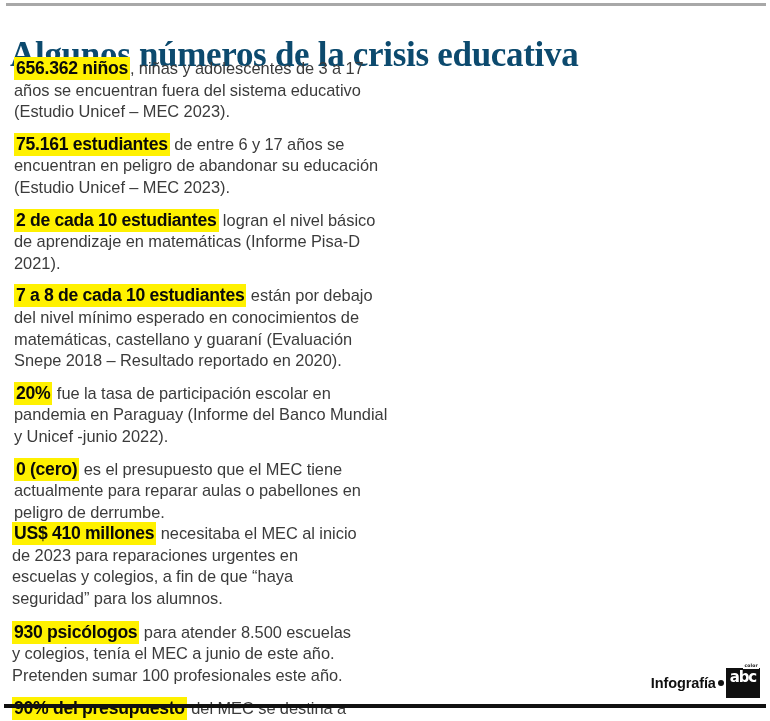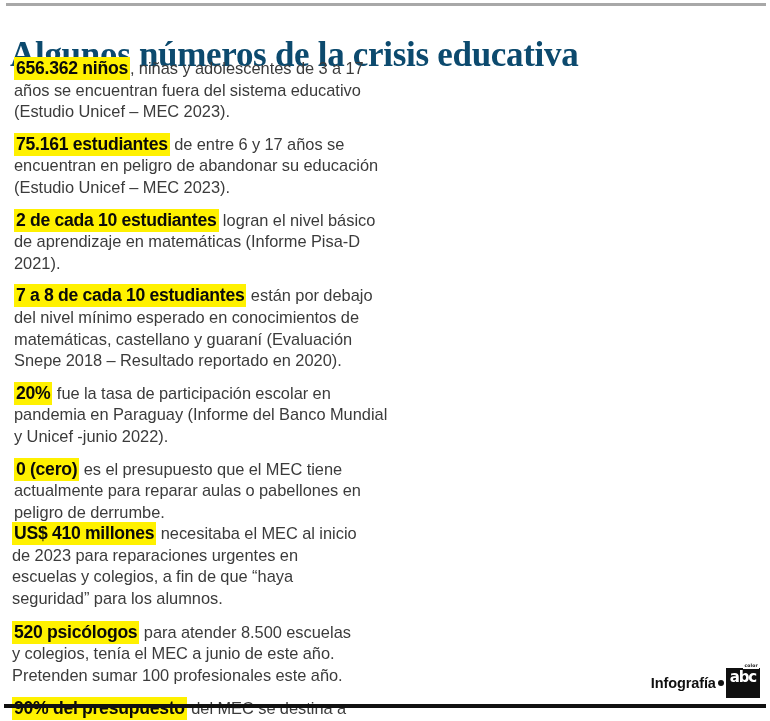--- a/index.html
+++ b/index.html
@@ -193,21 +193,21 @@
     </div>
 
     <div class="column right">
 
       <p class="fact">
         <span class="hl">US$ 410 millones</span><span class="rest"> necesitaba el MEC al inicio de 2023 para reparaciones urgentes en escuelas y colegios, a fin de que “haya seguridad” para los alumnos.</span>
       </p>
 
 
       <p class="fact">
-        <span class="hl">520 psicólogos</span><span class="rest"> para atender 8.500 escuelas y colegios, tenía el MEC a junio de este año. Pretenden sumar 100 profesionales este año.</span>
+        <span class="hl">930 psicólogos</span><span class="rest"> para atender 8.500 escuelas y colegios, tenía el MEC a junio de este año. Pretenden sumar 100 profesionales este año.</span>
       </p>
 
       <p class="fact">
         <span class="hl">90% del presupuesto</span><span class="rest"> del MEC se destina a salarios, pero se necesitan US$ 97  millones más para formar equipos docentes y técnicos completos en cada institución educativa.</span>
       </p>
 
 
     </div>
 
   </div>

